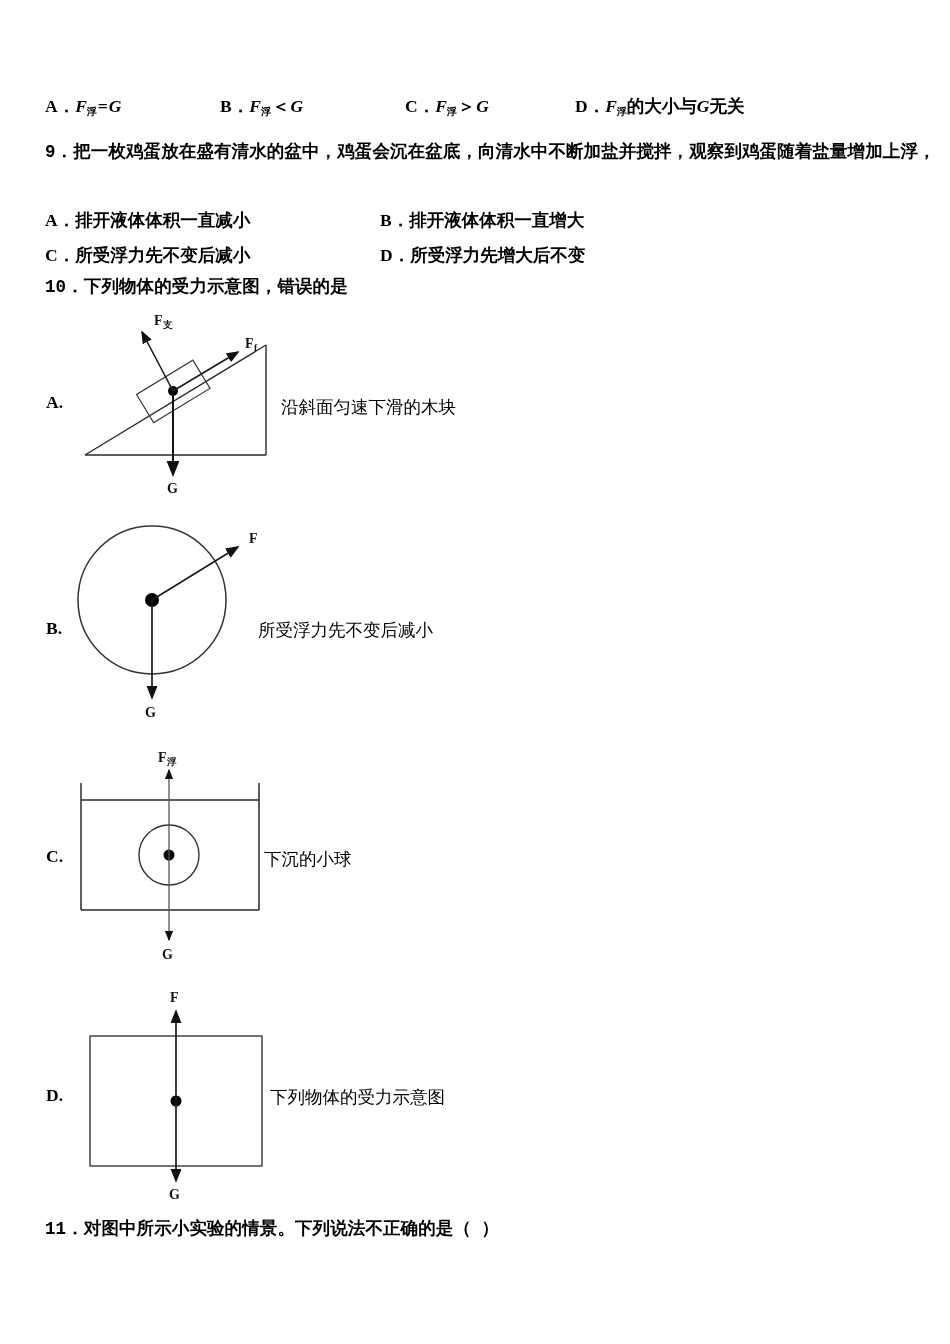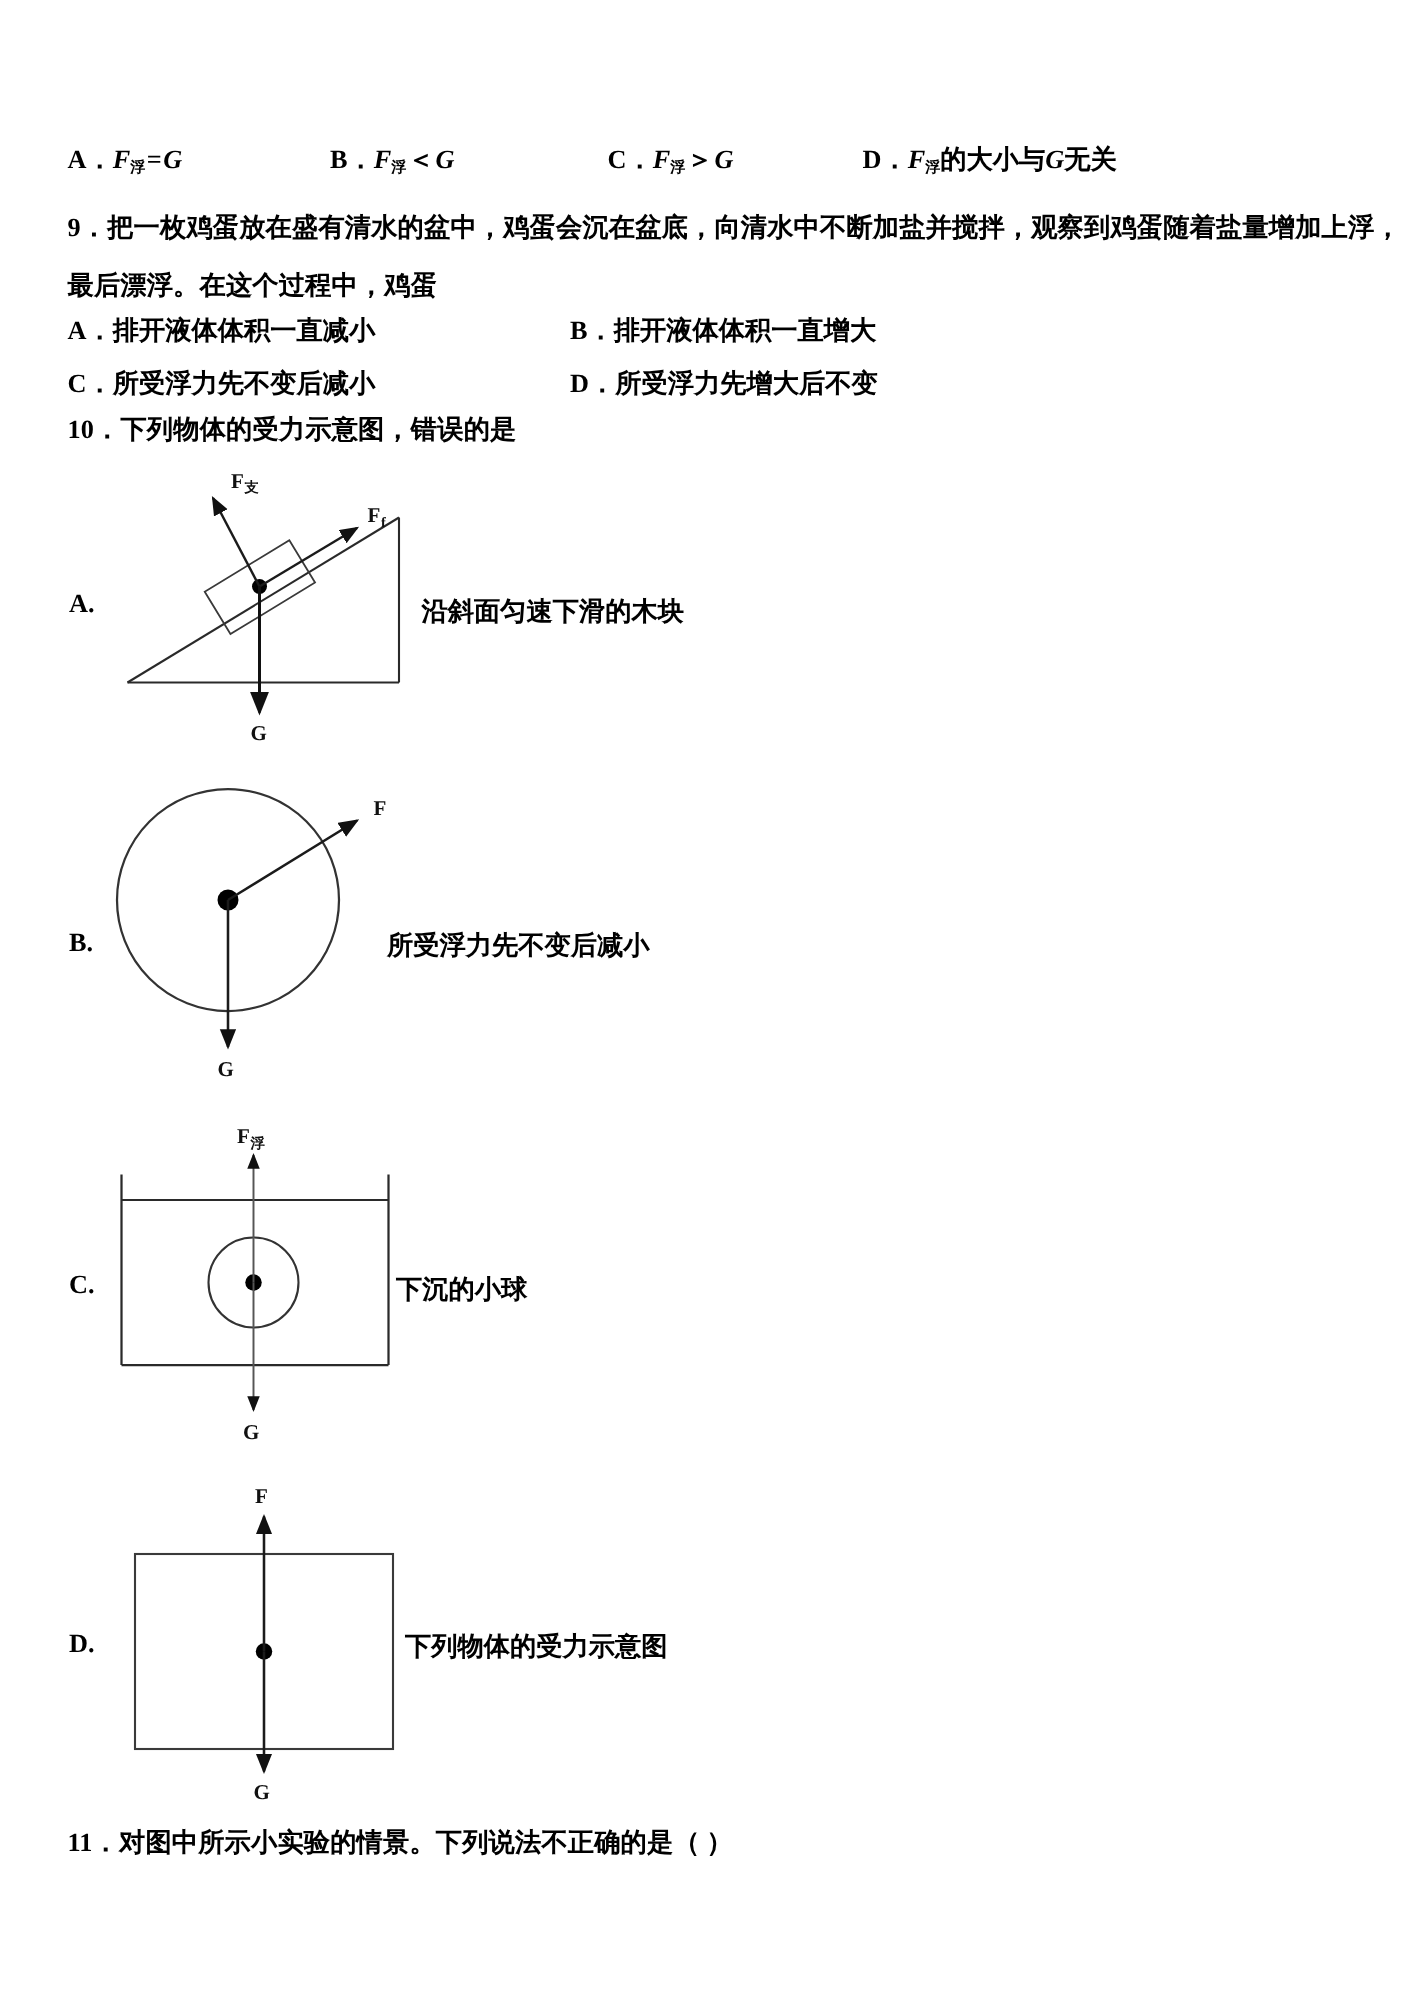--- a/index.html
+++ b/index.html
@@ -48,38 +48,39 @@
     padding: 0 1px;
   }
 
   
   .stem {
     position: absolute;
     font-size: 17.5px;
     font-weight: 700;
     letter-spacing: 0.1px;
     white-space: nowrap;
+    font-family: Liberation Mono, monospace;
   }
 
   
   .fig {
     position: absolute;
   }
   .fig svg { display: block; }
 
   .choice-letter {
     position: absolute;
     font-size: 17.5px;
     font-weight: 700;
     font-family: "Liberation Serif", serif;
   }
   .fig-caption {
     position: absolute;
     font-size: 17.5px;
-    font-weight: 700;
+    font-weight: 400;
     white-space: nowrap;
     font-family: "Liberation Serif", "DejaVu Serif", serif;
   }
   .vec-label {
     font-family: "Liberation Serif", serif;
     font-size: 14px;
     font-weight: 700;
     fill: #111;
   }
   .vec-label-sub {
@@ -92,21 +93,20 @@
 </head>
 <body>
 
 <div class="page">
 
   <div class="optrow" style="left:45px; top:94px;">
     <span class="opt-item" style="width:175px;"><span>A．</span><span class="ital">F</span><sub class="cn">浮</sub><span class="cmp">=</span><span class="ital">G</span></span><span class="opt-item" style="width:185px;"><span>B．</span><span class="ital">F</span><sub class="cn">浮</sub><span class="cmp">＜</span><span class="ital">G</span></span><span class="opt-item" style="width:170px;"><span>C．</span><span class="ital">F</span><sub class="cn">浮</sub><span class="cmp">＞</span><span class="ital">G</span></span><span class="opt-item"><span>D．</span><span class="ital">F</span><sub class="cn">浮</sub><span>的大小与</span><span class="ital">G</span><span>无关</span></span>
   </div>
 
   <div class="stem" style="left:45px; top:139px;"><span>9．</span><span>把一枚鸡蛋放在盛有清水的盆中，鸡蛋会沉在盆底，向清水中不断加盐并搅拌，观察到鸡蛋随着盐量增加上浮，</span></div>
-  <div class="stem" style="left:45px; top:178px;">最后漂浮。在这个过程中，鸡蛋</div>
 
   <div class="optrow" style="left:45px; top:208px;"><span>A．</span><span>排开液体体积一直减小</span></div>
   <div class="optrow" style="left:380px; top:208px;"><span>B．</span><span>排开液体体积一直增大</span></div>
   <div class="optrow" style="left:45px; top:243px;text-align:center;"><span>C．</span><span>所受浮力先不变后减小</span></div>
   <div class="optrow" style="left:380px; top:243px;"><span>D．</span><span>所受浮力先增大后不变</span></div>
 
   <div class="stem" style="left:45px; top:274px;"><span>10．</span><span>下列物体的受力示意图，错误的是</span></div>
 
   <div class="choice-letter" style="left:46px; top:392px;">A.</div>
   <div class="fig" style="left:70px; top:305px;">

